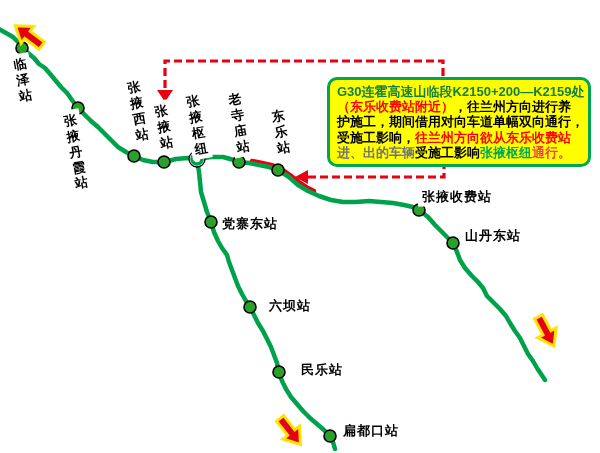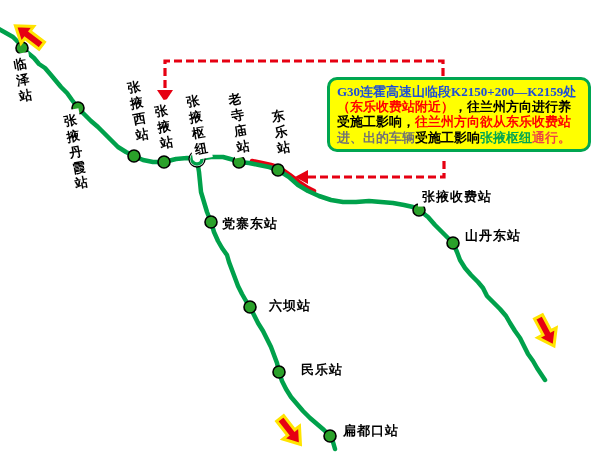--- a/index.html
+++ b/index.html
@@ -89,24 +89,27 @@
   <div class="sl v" style="left:281px;top:132px">东乐站</div>
   <div class="sl" style="left:457px;top:197px">张掖收费站</div>
   <div class="sl" style="left:493px;top:236px">山丹东站</div>
   <div class="sl" style="left:250px;top:224px">党寨东站</div>
   <div class="sl" style="left:290px;top:306px">六坝站</div>
   <div class="sl" style="left:322px;top:370px">民乐站</div>
   <div class="sl" style="left:371px;top:431px">扁都口站</div>
 
   <div class="notice">
     <span class="ln">
-      <span style="color: #1d4ed8; font-family: Liberation Serif, serif;">G30连霍高速山临段K2150+200—K2159处</span>
+      <span style="color: #15803d;">G30连霍高速山临段K2150+200—K2159处</span>
     </span>
     <span class="ln">
       <span style="color: rgb(255, 0, 0);">（东乐收费站附近）</span><span style="color: rgb(0, 0, 0);">，往兰州方向进行养</span>
+    </span>
+    <span class="ln">
+      <span style="color: rgb(0, 0, 0);">护施工，期间借用对向车道单幅双向通行，</span>
     </span>
     <span class="ln">
       <span style="color: rgb(0, 0, 0);">受施工影响，</span><span style="color: rgb(255, 0, 0);">往兰州方向欲从东乐收费站</span>
     </span>
     <span class="ln">
       <span style="color: #737373;">进、出的车辆</span><span style="color: rgb(0, 0, 0);">受施工影响</span><span style="color: rgb(0, 166, 81);">张掖枢纽</span><span style="color: #ef4444;">通行。</span>
     </span>
   </div>
 
 </div>

